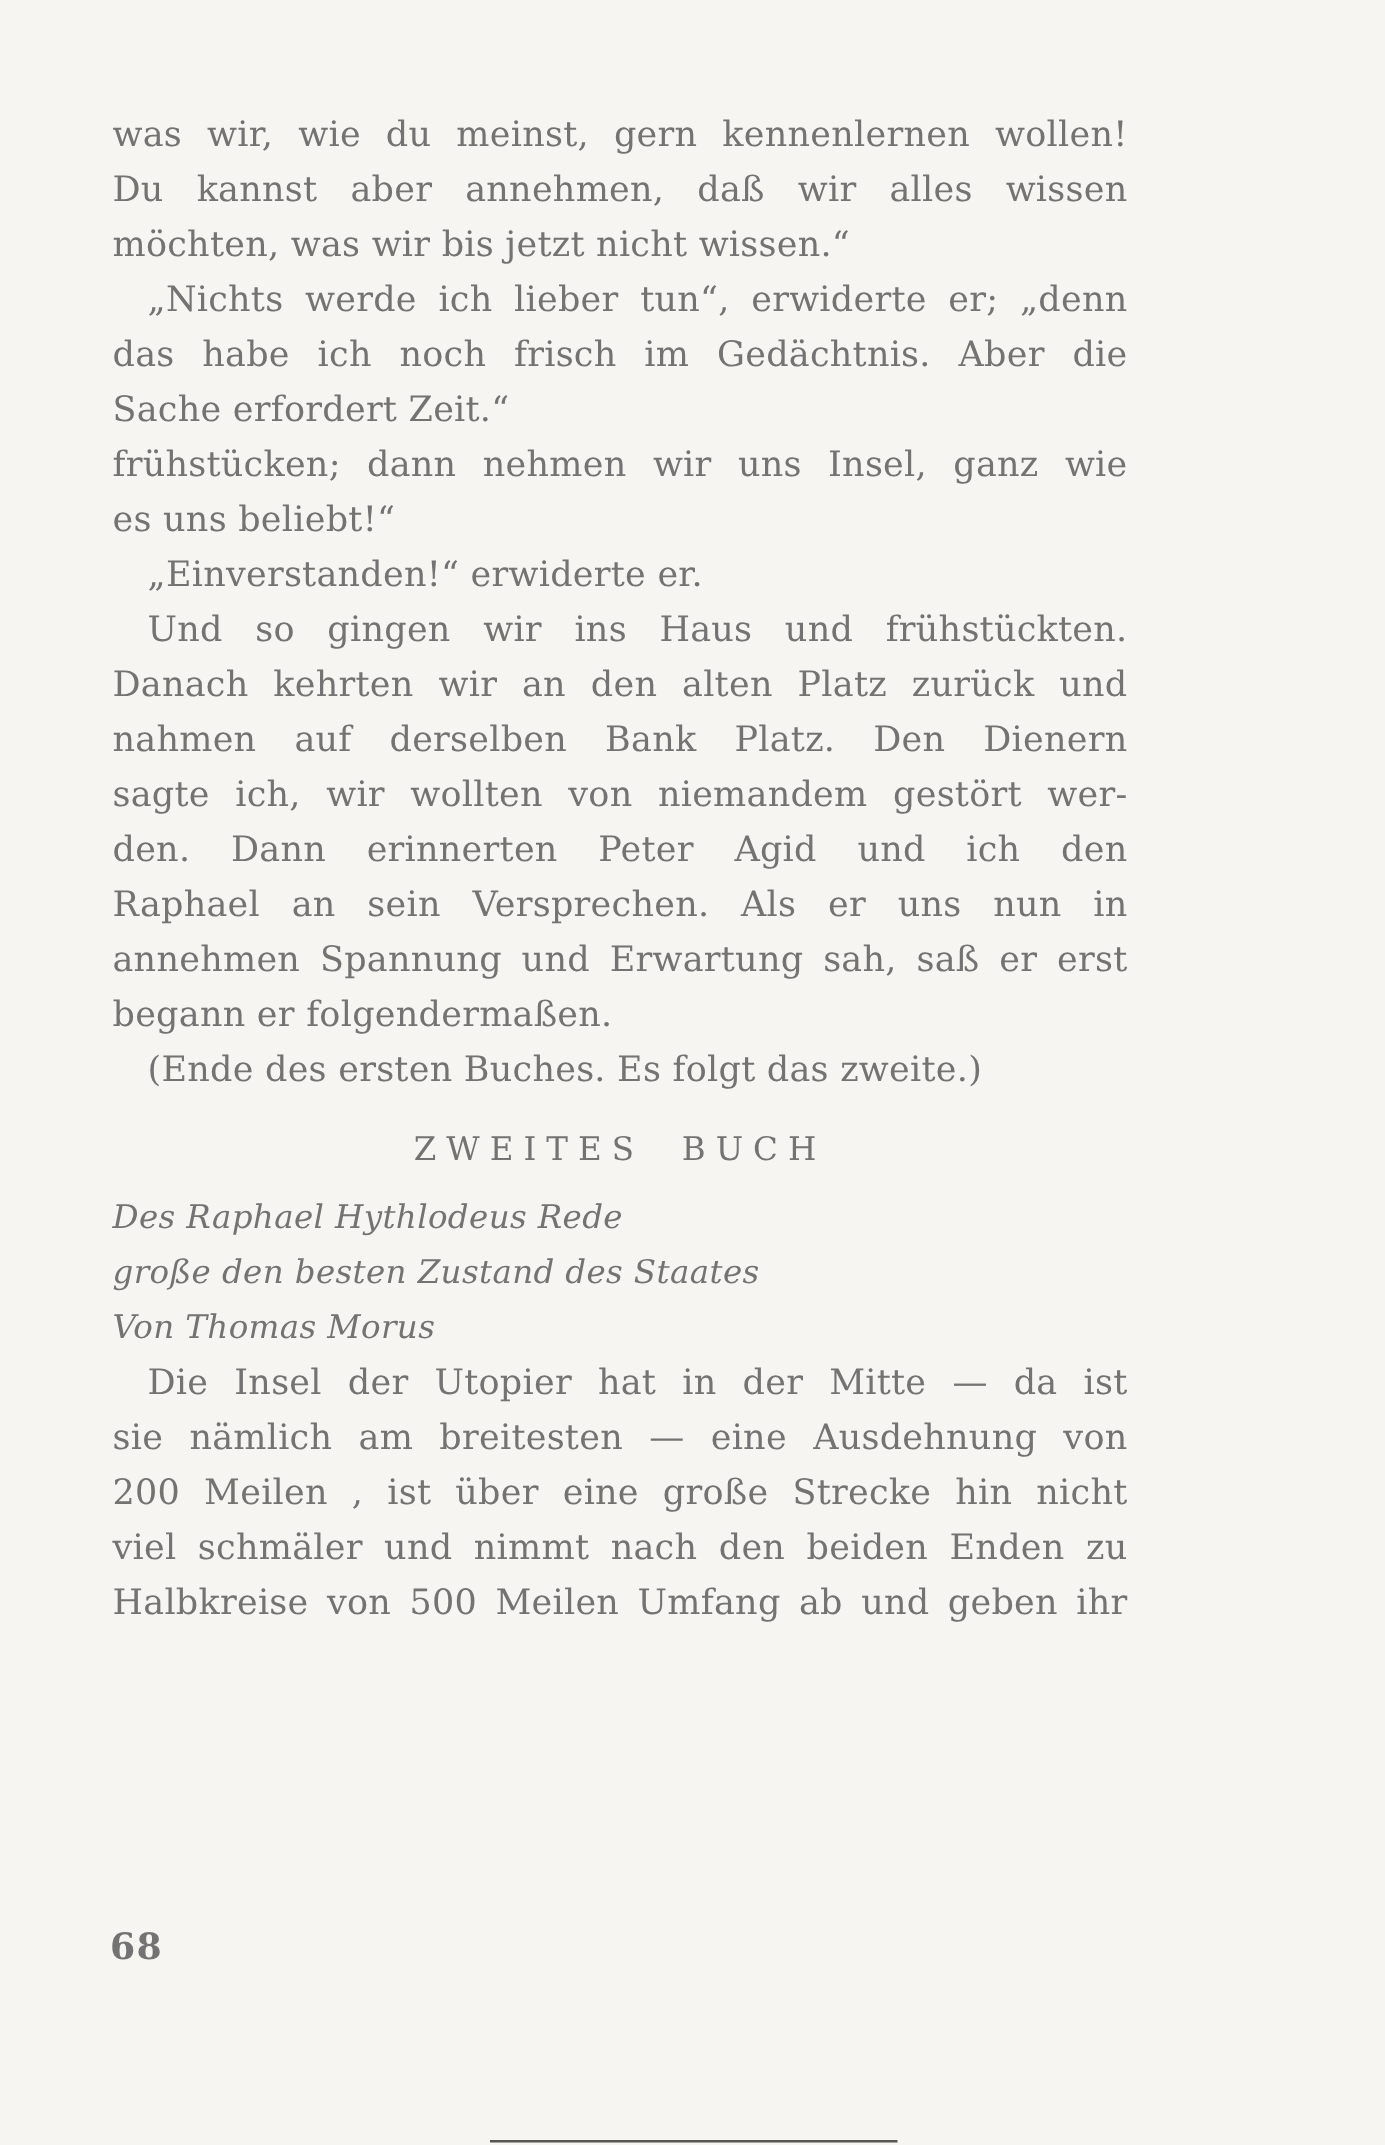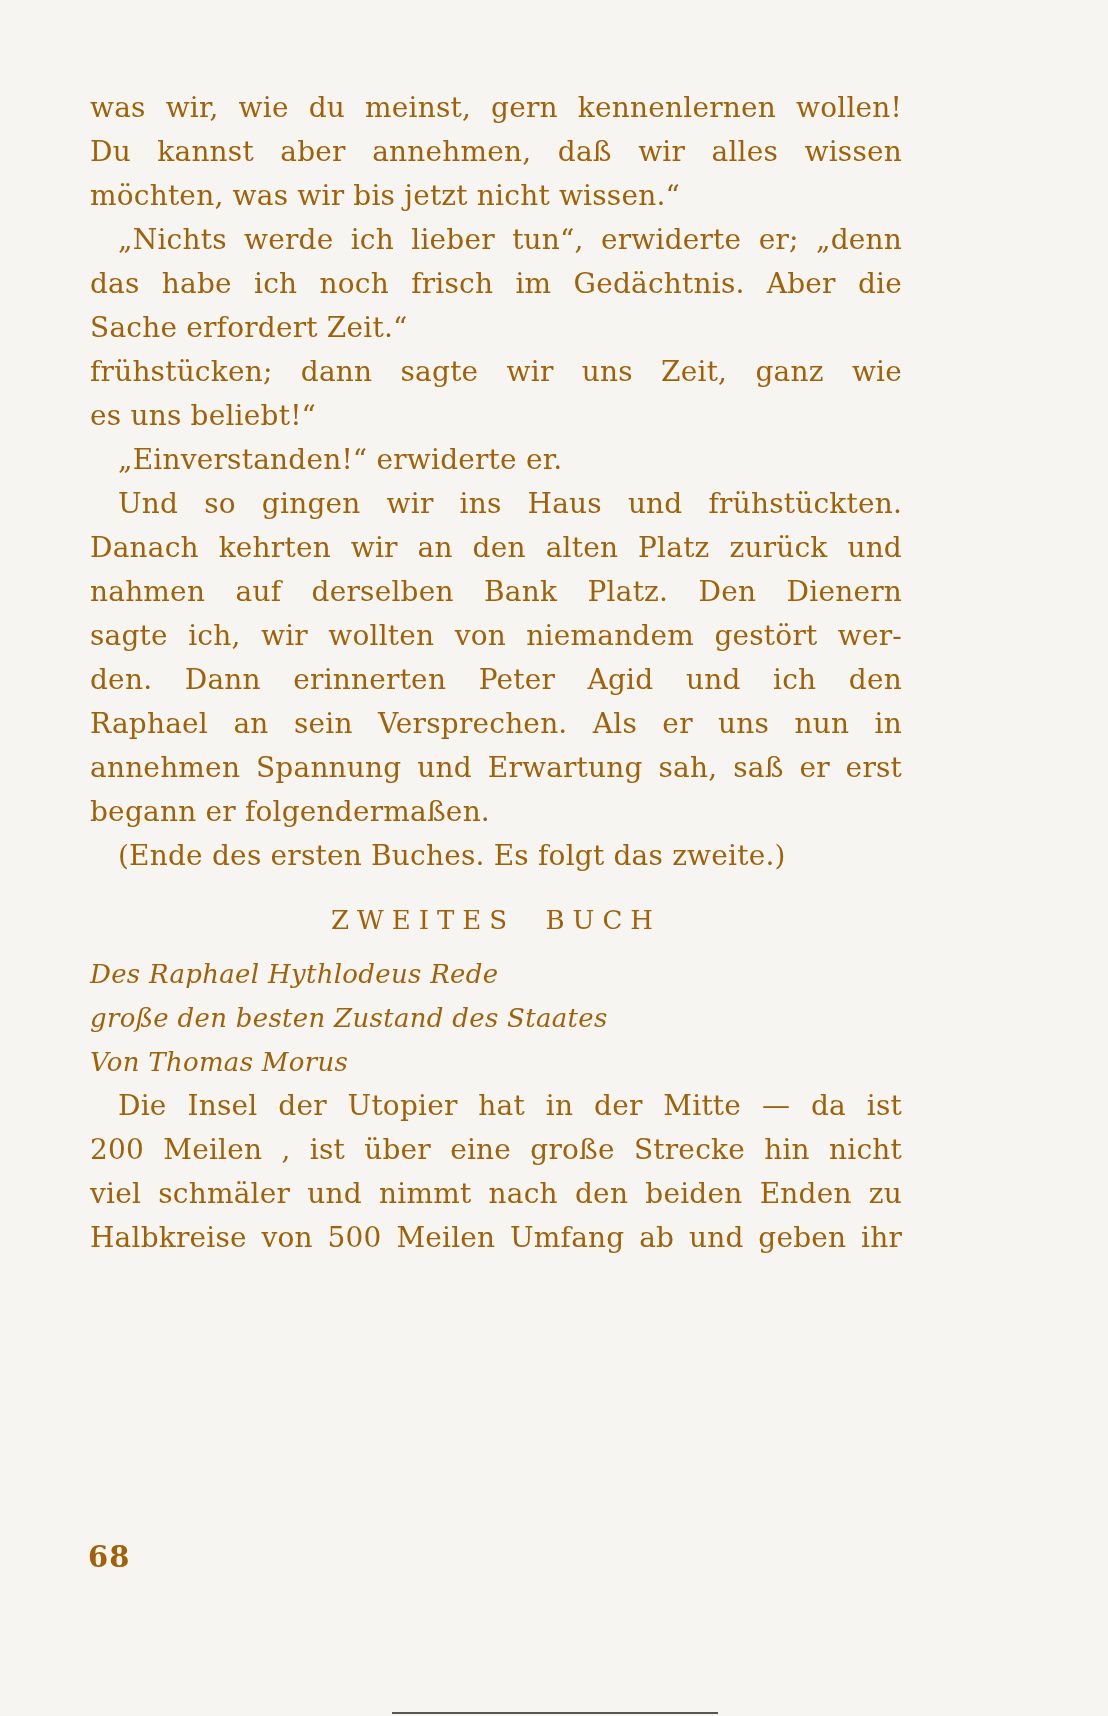--- a/index.html
+++ b/index.html
@@ -8,21 +8,21 @@
     background: #e8e7e3;
   }
   .page {
     position: relative;
     width: 1108px;
     height: 1716px;
     margin: 0 auto;
     background: #f6f5f1;
     overflow: hidden;
     font-family: "DejaVu Serif", "Liberation Serif", serif;
-    color: #a16207;
+    color: #737373;
   }
   .text-block {
     position: absolute;
     left: 90px;
     top: 86px;
     width: 812px;
   }
   .line {
     font-size: 28px;
     line-height: 44px;
@@ -82,21 +82,21 @@
 
 <div class="page">
   <div class="text-block">
 
     <div class="line">was wir, wie du meinst, gern kennenlernen wollen!</div>
     <div class="line">Du kannst aber annehmen, daß wir alles wissen</div>
     <div class="line end">möchten, was wir bis jetzt nicht wissen.“</div>
     <div class="line indent">„Nichts werde ich lieber tun“, erwiderte er; „denn</div>
     <div class="line">das habe ich noch frisch im Gedächtnis. Aber die</div>
     <div class="line end">Sache erfordert Zeit.“</div>
-    <div class="line">frühstücken; dann sagte wir uns Zeit, ganz wie</div>
+    <div class="line">frühstücken; dann nehmen wir uns Insel, ganz wie</div>
     <div class="line end">es uns beliebt!“</div>
     <div class="line end indent">„Einverstanden!“ erwiderte er.</div>
     <div class="line indent">Und so gingen wir ins Haus und frühstückten.</div>
     <div class="line">Danach kehrten wir an den alten Platz zurück und</div>
     <div class="line">nahmen auf derselben Bank Platz. Den Dienern</div>
     <div class="line">sagte ich, wir wollten von niemandem gestört wer-</div>
     <div class="line">den. Dann erinnerten Peter Agid und ich den</div>
     <div class="line">Raphael an sein Versprechen. Als er uns nun in</div>
     <div class="line">annehmen Spannung und Erwartung sah, saß er erst</div>
     <div class="line end">begann er folgendermaßen.</div>
@@ -105,20 +105,21 @@
     <h2 class="chapter-heading">ZWEITES BUCH</h2>
 
     <div class="subtitle">
       <div class="subtitle-line">Des Raphael Hythlodeus Rede</div>
       <div class="subtitle-line">große den besten Zustand des Staates</div>
       <div class="subtitle-line">Von Thomas Morus</div>
     </div>
 
     <div class="section-body">
       <div class="line indent">Die Insel der Utopier hat in der Mitte — da ist</div>
+      <div class="line">sie nämlich am breitesten — eine Ausdehnung von</div>
       <div class="line">200 Meilen , ist über eine große Strecke hin nicht</div>
       <div class="line">viel schmäler und nimmt nach den beiden Enden zu</div>
       <div class="line">Halbkreise von 500 Meilen Umfang ab und geben ihr</div>
     </div>
 
   </div>
 
   <div class="page-number">68</div>
 
   <div class="scan-artifact-line"></div>

